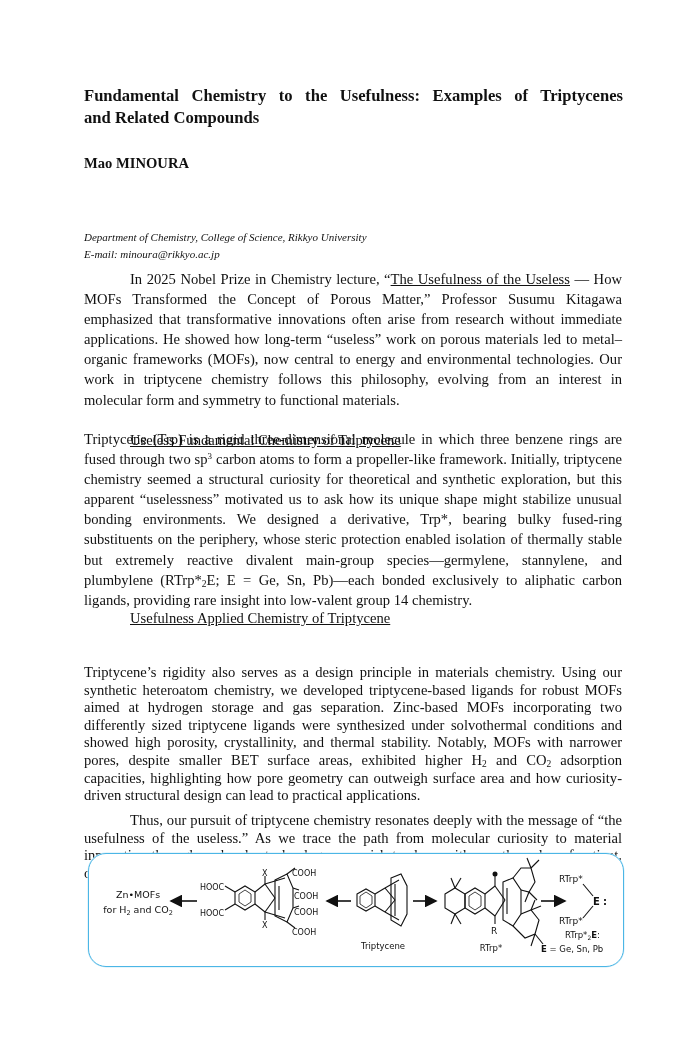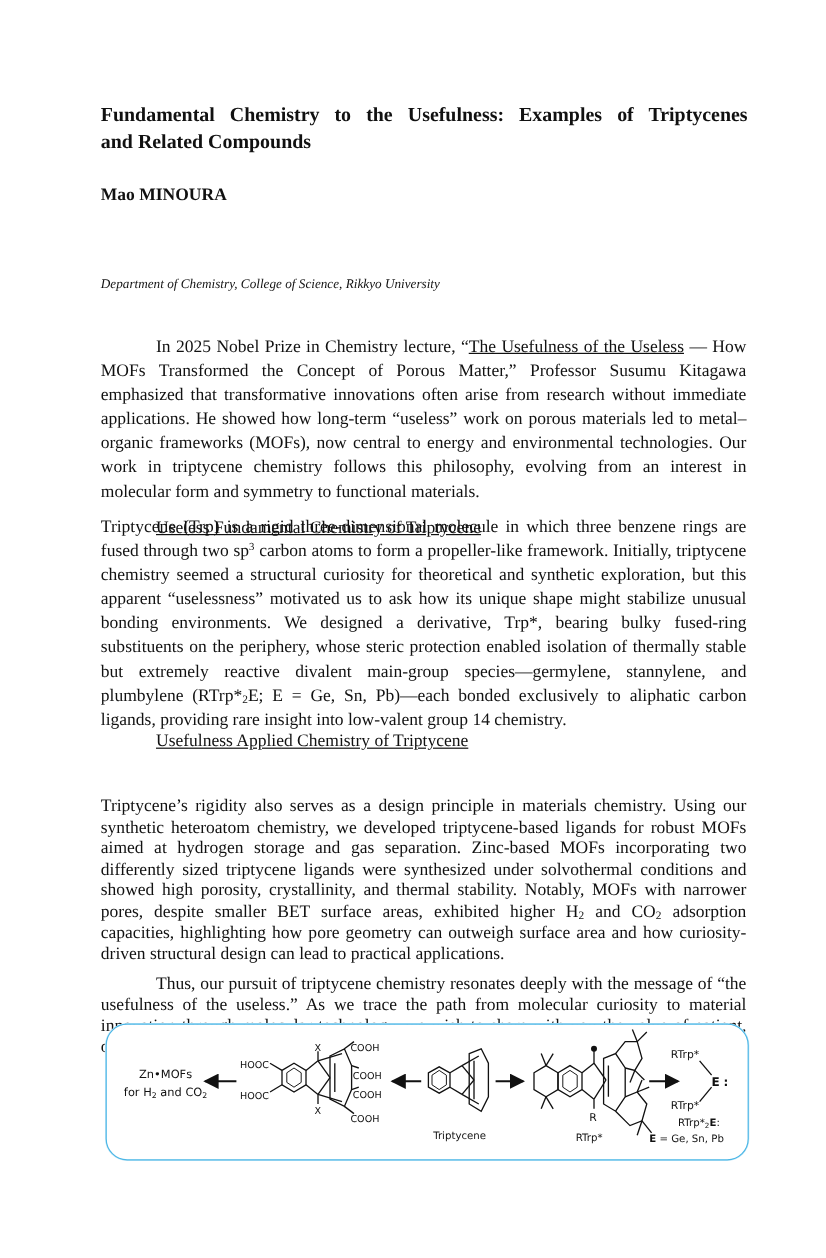--- a/index.html
+++ b/index.html
@@ -30,23 +30,24 @@
 
 <div class="abs title">
   <span class="l1">Fundamental Chemistry to the Usefulness: Examples of Triptycenes</span>
   <span>and Related Compounds</span>
 </div>
 
 <div class="abs author">Mao MINOURA</div>
 
 <div class="abs affil">
   <div>Department of Chemistry, College of Science, Rikkyo University</div>
+  <div>E-mail: minoura@rikkyo.ac.jp</div>
 </div>
 
-<div class="abs para loose" style="top:279px;">
+<div class="abs para loose" style="top:269px;">
   <span class="indent"></span><span>In 2025 Nobel Prize in Chemistry lecture, “</span><u>The Usefulness of the Useless</u><span> — How MOFs Transformed the Concept of Porous Matter,” Professor Susumu Kitagawa emphasized that transformative innovations often arise from research without immediate applications. He showed how long-term “useless” work on porous materials led to metal–organic frameworks (MOFs), now central to energy and environmental technologies. Our work in triptycene chemistry follows this philosophy, evolving from an interest in molecular form and symmetry to functional materials.</span>
 </div>
 
 <div class="abs heading" style="top:432px;">Useless Fundamental Chemistry of Triptycene</div>
 
 <div class="abs para loose" style="top:429px;">
   <span>Triptycene (Trp) is a rigid three-dimensional molecule in which three benzene rings are fused through two sp</span><sup>3</sup><span> carbon atoms to form a propeller-like framework. Initially, triptycene chemistry seemed a structural curiosity for theoretical and synthetic exploration, but this apparent “uselessness” motivated us to ask how its unique shape might stabilize unusual bonding environments. We designed a derivative, Trp*, bearing bulky fused-ring substituents on the periphery, whose steric protection enabled isolation of thermally stable but extremely reactive divalent main-group species—germylene, stannylene, and plumbylene (RTrp*</span><sub>2</sub><span>E; E = Ge, Sn, Pb)—each bonded exclusively to aliphatic carbon ligands, providing rare insight into low-valent group 14 chemistry.</span>
 </div>
 
 <div class="abs heading" style="top:610px;">Usefulness Applied Chemistry of Triptycene</div>

